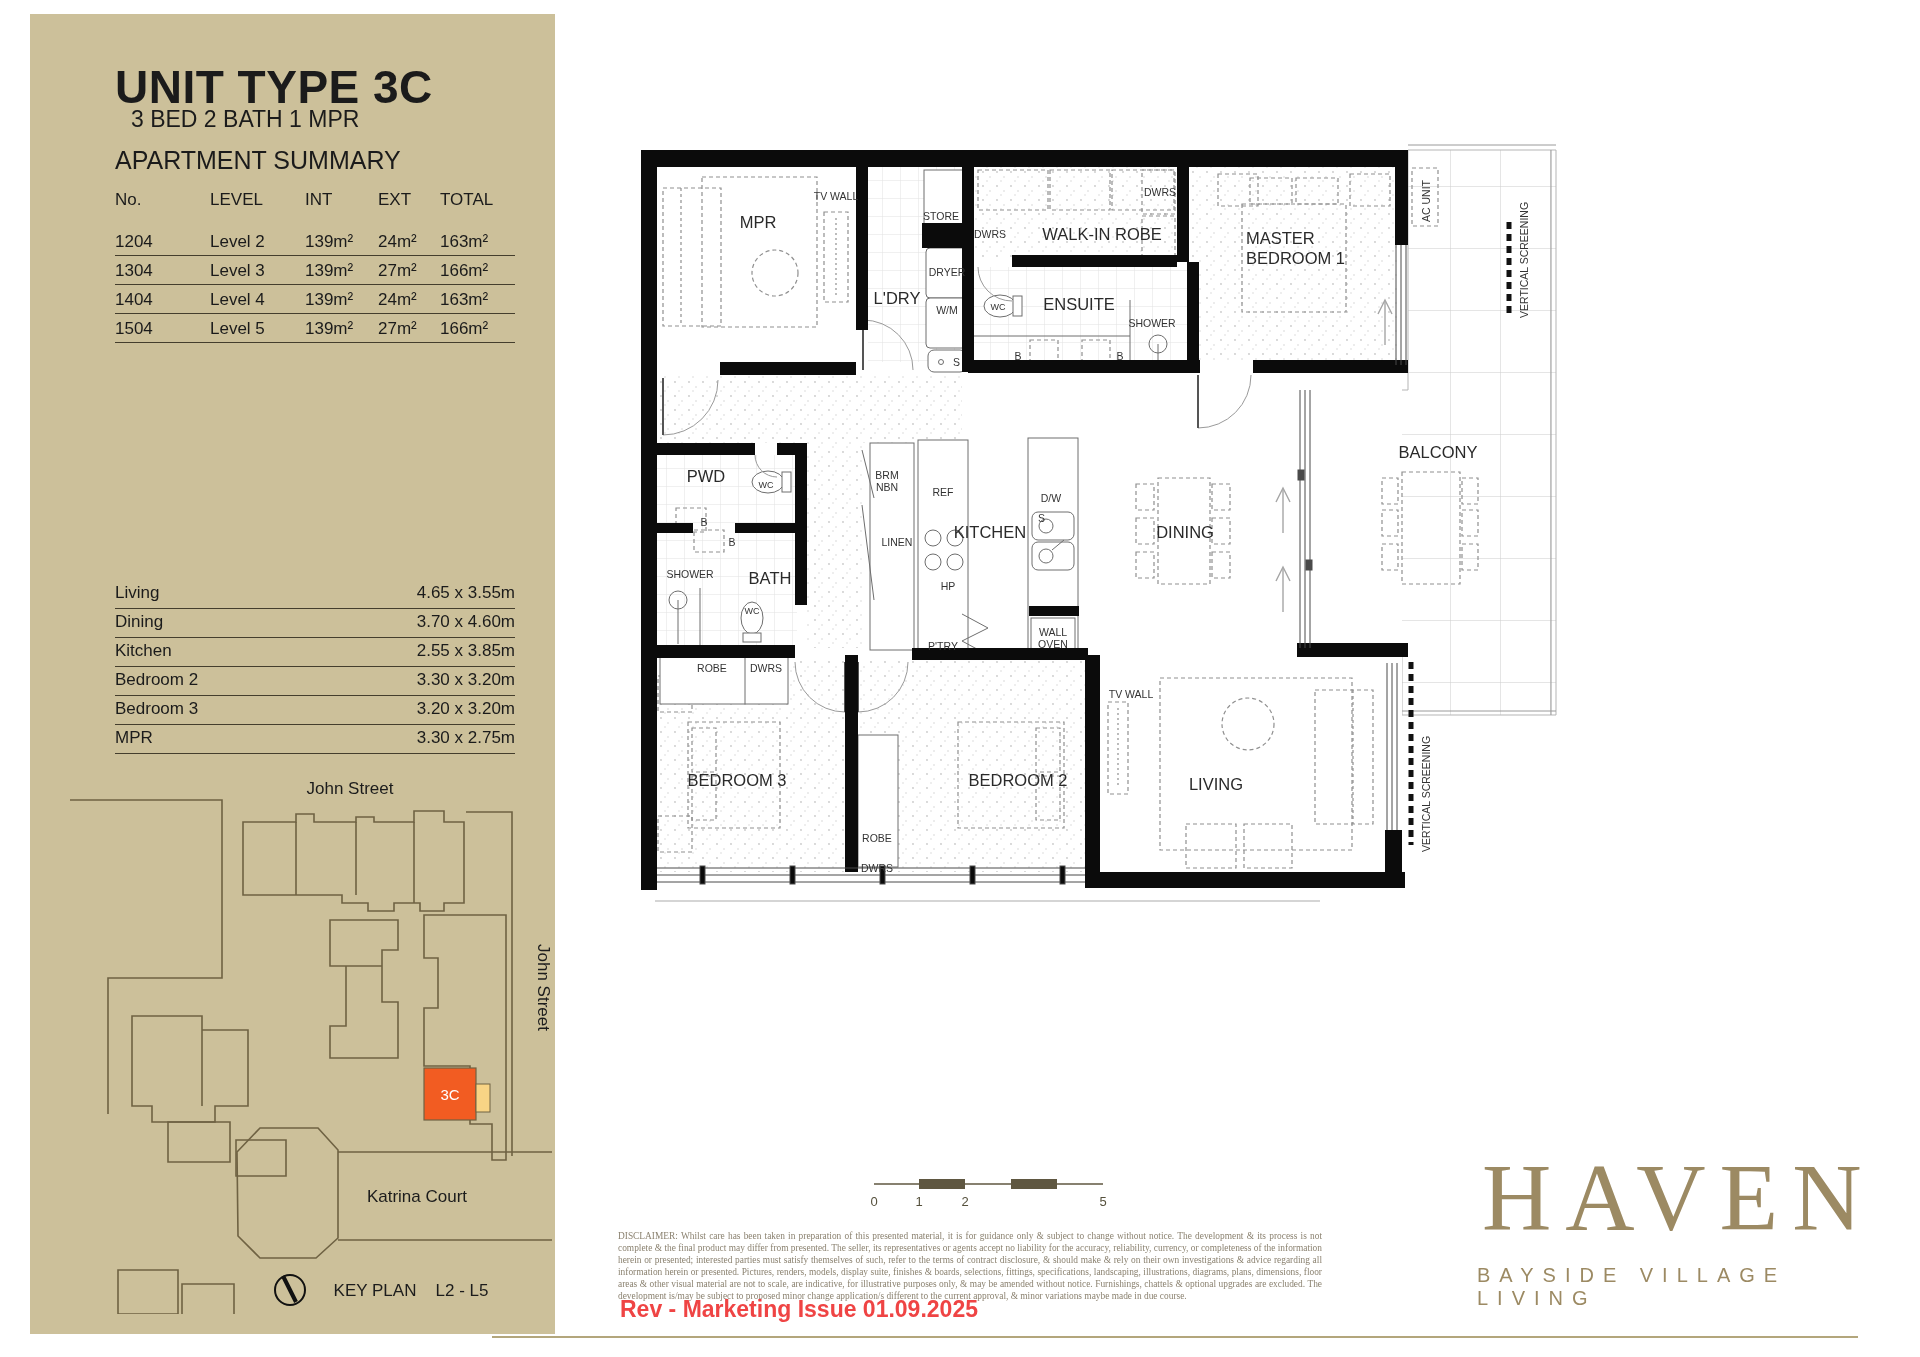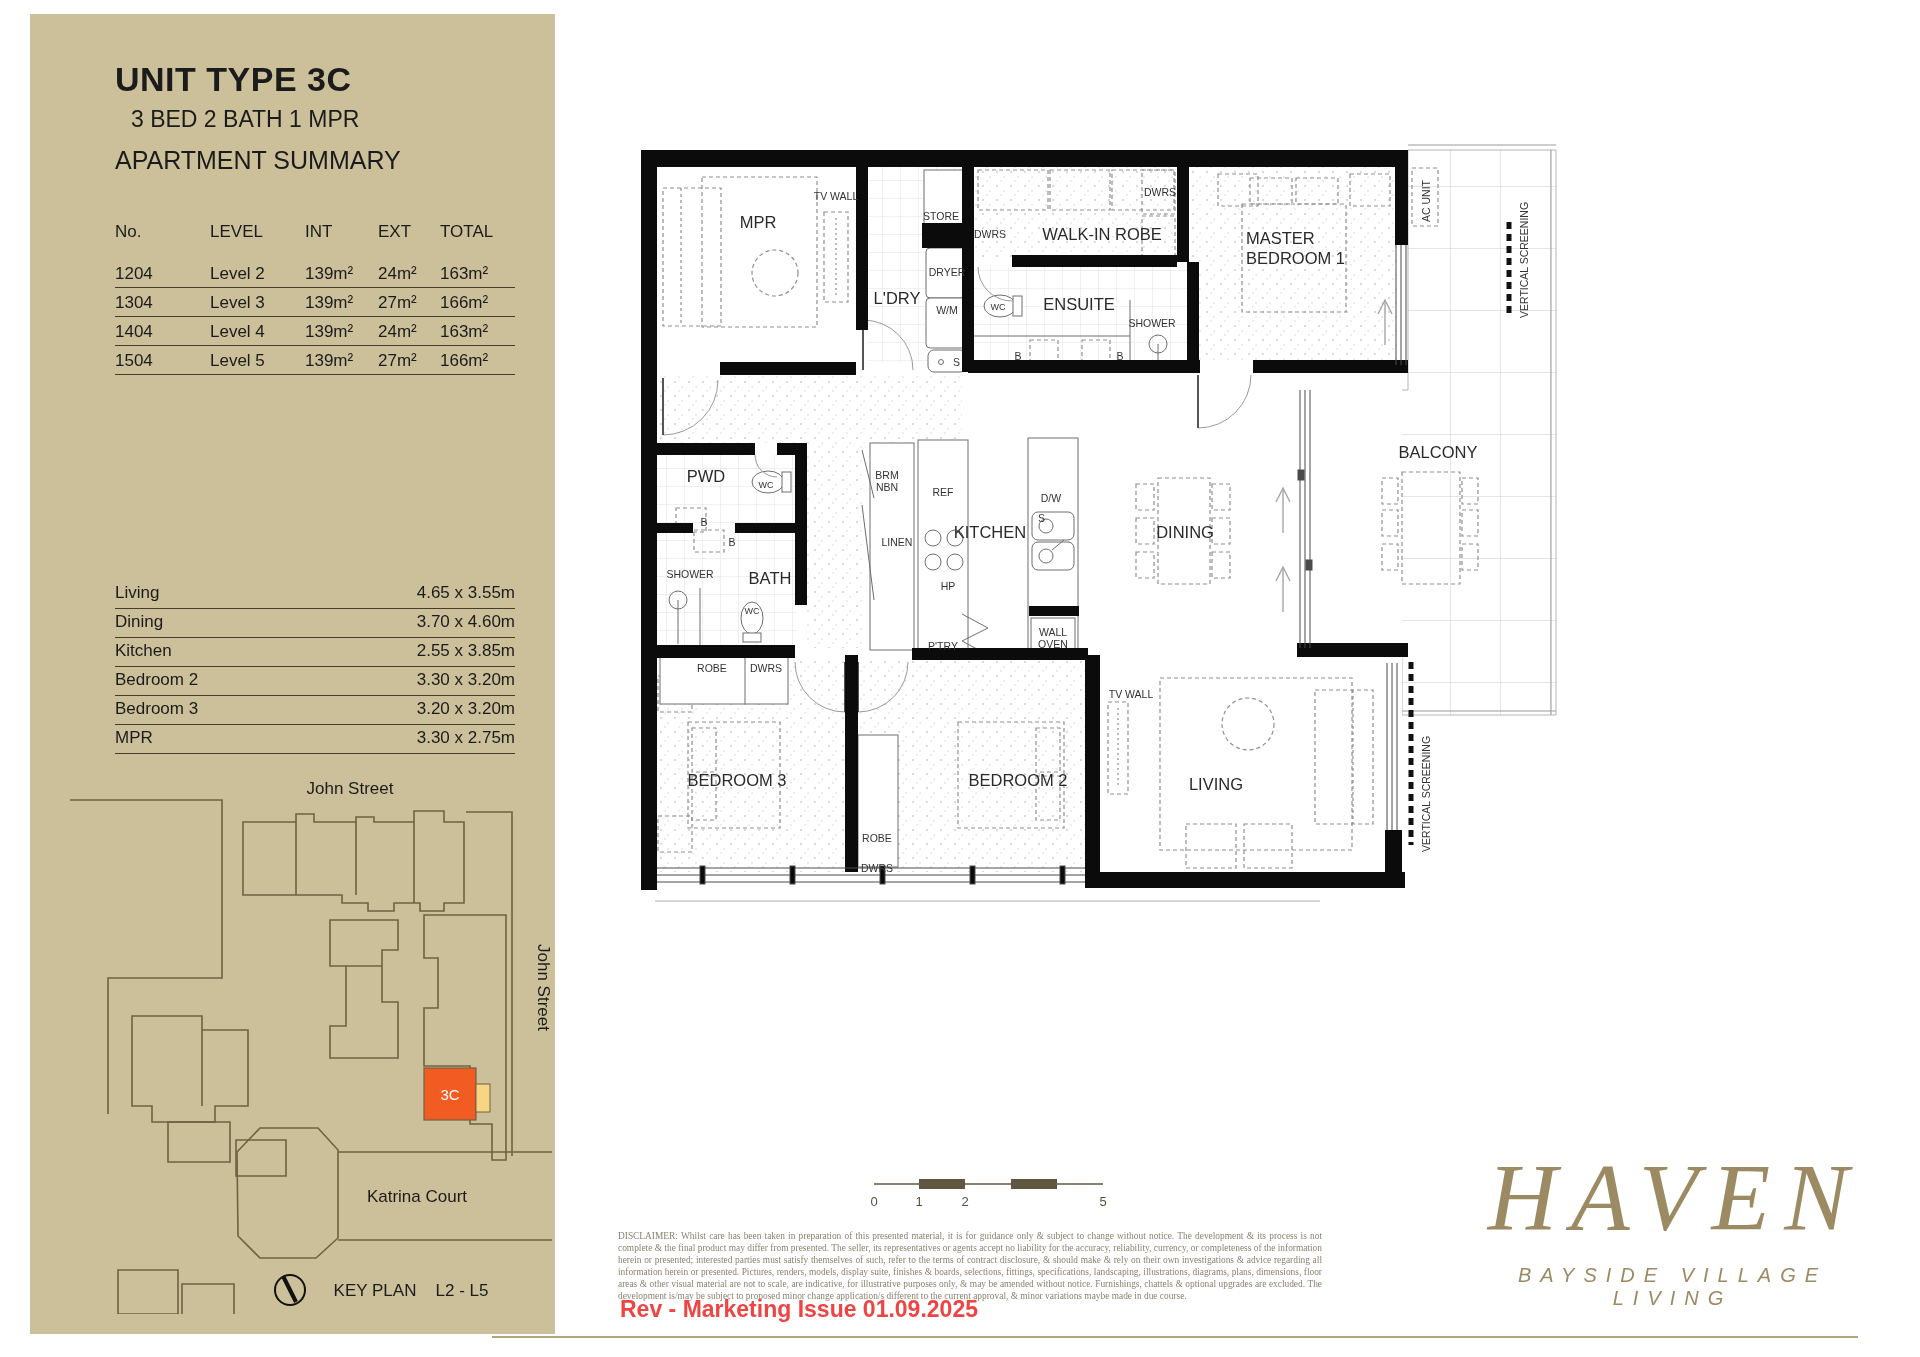--- a/index.html
+++ b/index.html
@@ -1,42 +1,42 @@
 <!DOCTYPE html>
 <html><head>
 <meta charset="utf-8">
 <style>
   html,body{margin:0;padding:0;background:#ffffff;}
   .page{position:relative;width:1920px;height:1357px;background:#ffffff;overflow:hidden;
         font-family:"Liberation Sans",sans-serif;color:#1b1b1b;}
   
   .sidebar{position:absolute;left:30px;top:14px;width:525px;height:1320px;background:#ccc09a;}
-  .s-title{position:absolute;left:85px;top:46px;font-size:34px;font-weight:bold;letter-spacing:.5px;}
+  .s-title{position:absolute;left:85px;top:46px;font-size:46px;font-weight:bold;letter-spacing:.5px;}
   .s-config{position:absolute;left:101px;top:92px;font-size:23px;}
   .s-summary{position:absolute;left:85px;top:132px;font-size:25px;}
   .s-table{position:absolute;left:85px;top:176px;width:400px;font-size:17px;}
   .sum-head,.sum-row{display:grid;grid-template-columns:95px 95px 73px 62px 75px;}
-  .sum-head{margin-bottom:18px;margin-top:32px;}
+  .sum-head{margin-bottom:18px;}
   .sum-row{border-bottom:1px solid #443e2d;padding:4px 0 3px 0;margin-bottom:1px;}
   .dims{position:absolute;left:85px;top:566px;width:400px;font-size:17px;}
   .dim-row{display:flex;justify-content:space-between;border-bottom:1px solid #443e2d;
            padding:3px 0 3px 0;height:22px;}
   
   svg text{font-family:"Liberation Sans",sans-serif;}
   .rl{font-size:16.5px;fill:#2a2a2a;}
   .sl{font-size:10.5px;fill:#333;}
   .tl{font-size:9px;fill:#333;}
   .mid{text-anchor:middle;}
   .kp-label{font-size:17px;fill:#1c1c1c;}
   
   .disclaimer{position:absolute;left:618px;top:1230px;width:704px;font-size:9.4px;
               line-height:12px;color:#8b8270;text-align:justify;font-family:Liberation Serif, serif;}
   .rev{position:absolute;left:620px;top:1296px;font-size:23px;color:#ef4444;font-weight:bold;}
   .footer-line{position:absolute;left:492px;top:1336px;width:1366px;border-top:2px solid #b3a67c;}
-  .logo-block{position:absolute;left:1468px;top:1148px;width:400px;text-align:center;color:#9c8a63;font-style:italic;}
+  .logo-block{position:absolute;left:1468px;top:1148px;width:400px;color:#9c8a63;}
   .logo-word{font-family:"Liberation Serif",serif;font-size:96px;letter-spacing:14px;
              font-weight:400;line-height:100px;margin-left:14px;}
   .logo-tag{font-size:20px;letter-spacing:9px;margin-top:16px;margin-left:9px;
             font-family:"Liberation Sans",sans-serif;}
   .scalebar{position:absolute;left:865px;top:1170px;}
 </style>
 </head>
 <body>
 
 <div class="page">

